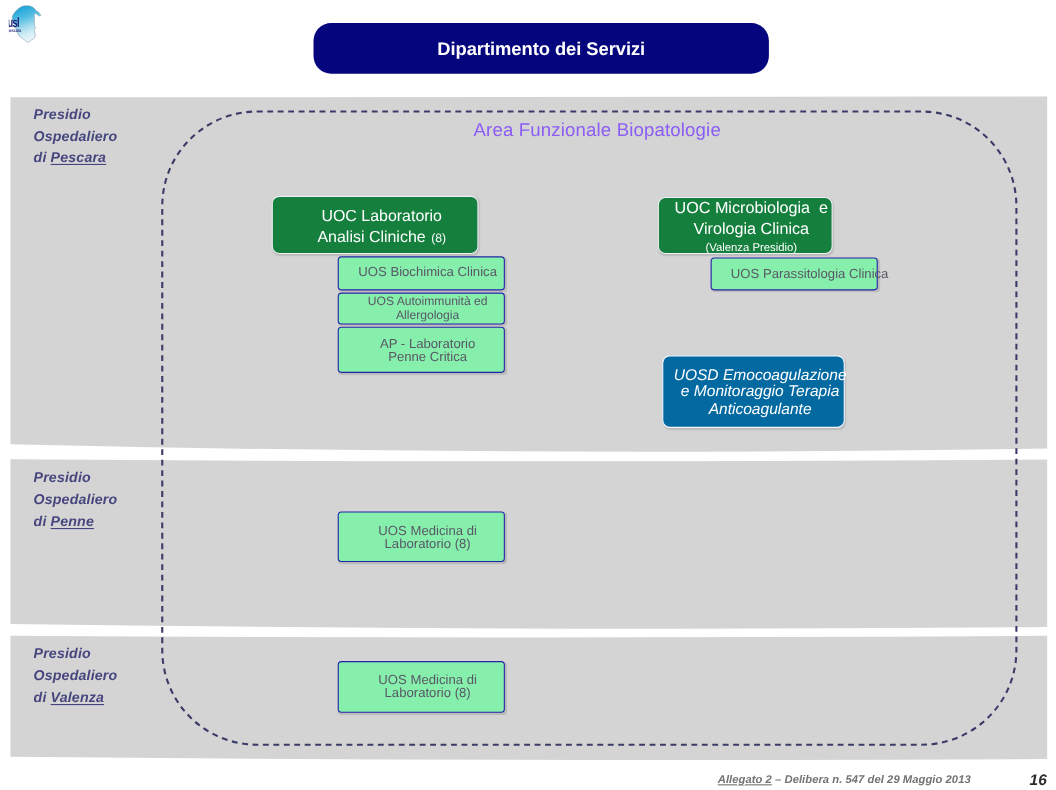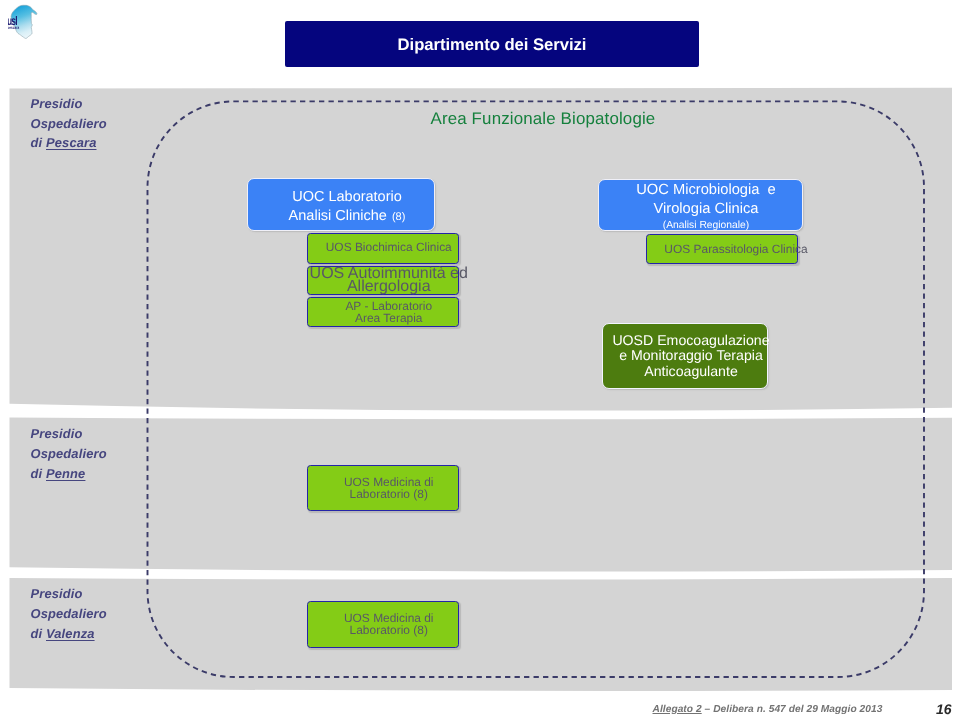--- a/index.html
+++ b/index.html
@@ -7,48 +7,48 @@
        font-family:"Liberation Sans",sans-serif;
        -webkit-font-smoothing:antialiased;
        text-rendering:geometricPrecision;}
   #slide{position:relative;width:960px;height:718px;background:#fff;}
 
   
   .logo{position:absolute;left:8px;top:2px;width:46px;height:44px;}
 
   
   .titlebar{position:absolute;left:285px;top:21px;width:414px;height:45.5px;
-            background:#05057e;border-radius:2px;}
+            background:#05057e;border-radius:16px;}
   .titlebar .t{position:absolute;left:0;top:0;width:100%;height:100%;
         display:flex;align-items:center;justify-content:center;
         color:#fff;font-size:16.7px;font-weight:bold;letter-spacing:-0.05px;padding-top:2px;box-sizing:border-box;}
 
   
   .dashbox{position:absolute;left:0;top:0;width:960px;height:718px;
            pointer-events:none;}
 
   
   .presidio{position:absolute;color:#46467f;font-size:12.9px;
             font-weight:bold;font-style:italic;line-height:19.8px;
             letter-spacing:.15px;}
   .presidio u{text-decoration:underline;text-underline-offset:1.5px;}
 
   
-  .areatitle{position:absolute;color:#15803d;font-size:16.9px;
+  .areatitle{position:absolute;color:#8b5cf6;font-size:16.9px;
              letter-spacing:.15px;white-space:nowrap;}
 
   
   .bx{position:absolute;box-sizing:border-box;display:flex;
       flex-direction:column;align-items:center;justify-content:center;
       text-align:center;}
-  .bx-dark{background:#3b82f6;border:1.6px solid #f0f0f8;border-radius:7px;color:#fff;
+  .bx-dark{background:#15803d;border:1.6px solid #f0f0f8;border-radius:7px;color:#fff;
            box-shadow:1px 1px 1.2px rgba(130,130,130,.30);}
-  .bx-light{background:#4d7c0f;border:1.6px solid #f2f5fe;border-radius:7px;color:#fff;
-            box-shadow:1px 1px 1.2px rgba(130,130,130,.30);}
-  .bx-white{background:#84cc16;border:1.9px solid #2424a8;border-radius:3.5px;
+  .bx-light{background:#0369a1;border:1.6px solid #f2f5fe;border-radius:7px;color:#fff;
+            box-shadow:1px 1px 1.2px rgba(130,130,130,.30);font-style:italic;}
+  .bx-white{background:#86efac;border:1.9px solid #2424a8;border-radius:3.5px;
             color:#585866;box-shadow:1.1px 1.1px 1px rgba(130,130,130,.33);}
   .ln{display:block;white-space:pre;margin-left:12px;}
   .sm{font-size:10.3px;line-height:15.5px;}
   .cnt{font-size:11px;}
 
   
   .footer{position:absolute;left:652.5px;top:703.5px;color:#737373;
           font-size:10.2px;font-weight:bold;font-style:italic;
           white-space:pre;letter-spacing:.05px;line-height:11px;}
   .footer u{text-decoration:underline;text-underline-offset:1px;margin-top:36px;}
@@ -141,34 +141,34 @@
 
   <div class="bx bx-dark" style="left:247px;top:178px;width:188px;height:53px;font-size:14.5px;line-height:19px;padding-top:5px;box-sizing:border-box;">
     <span class="ln">UOC Laboratorio</span>
     <span class="ln"><span>Analisi Cliniche</span><span class="cnt" style="margin-left:5px;">(8)</span></span>
   </div>
 
   <div class="bx bx-white" style="left:306.5px;top:232.9px;width:152.5px;height:31px;font-size:11.95px;line-height:12.2px;padding-bottom:2px;">
     <span class="ln">UOS Biochimica Clinica</span>
   </div>
 
-  <div class="bx bx-white" style="left:306.5px;top:266px;width:152.5px;height:29px;font-size:16px;line-height:12.2px;">
+  <div class="bx bx-white" style="left:306.5px;top:266px;width:152.5px;height:29px;font-size:11px;line-height:12.2px;">
     <span class="ln">UOS Autoimmunità ed</span>
     <span class="ln">Allergologia</span>
   </div>
 
-  <div class="bx bx-white" style="left:306.5px;top:297.4px;width:152.5px;height:30px;font-size:11.95px;line-height:12.2px;">
+  <div class="bx bx-white" style="left:306.5px;top:297.4px;width:152.5px;height:42px;font-size:11.95px;line-height:12.2px;">
     <span class="ln">AP - Laboratorio</span>
-    <span class="ln">Area Terapia</span>
+    <span class="ln">Penne Critica</span>
   </div>
 
-  <div class="bx bx-dark" style="left:597.5px;top:179px;width:205px;height:52px;font-size:14.7px;line-height:18.7px;padding-top:5px;box-sizing:border-box;">
+  <div class="bx bx-dark" style="left:597.5px;top:179px;width:159px;height:52px;font-size:14.7px;line-height:18.7px;padding-top:5px;box-sizing:border-box;">
     <span class="ln">UOC Microbiologia  e</span>
     <span class="ln">Virologia Clinica</span>
-    <span class="ln sm">(Analisi Regionale)</span>
+    <span class="ln sm">(Valenza Presidio)</span>
   </div>
 
   <div class="bx bx-white" style="left:646px;top:234px;width:152px;height:30px;font-size:11.95px;line-height:12.2px;padding-left:16px;">
     <span class="ln">UOS Parassitologia Clinica</span>
   </div>
 
   <div class="bx bx-light" style="left:602px;top:323px;width:166px;height:66px;font-size:14.15px;line-height:15.4px;">
     <span class="ln">UOSD Emocoagulazione</span>
     <span class="ln">e Monitoraggio Terapia</span>
     <span class="ln">Anticoagulante</span>

